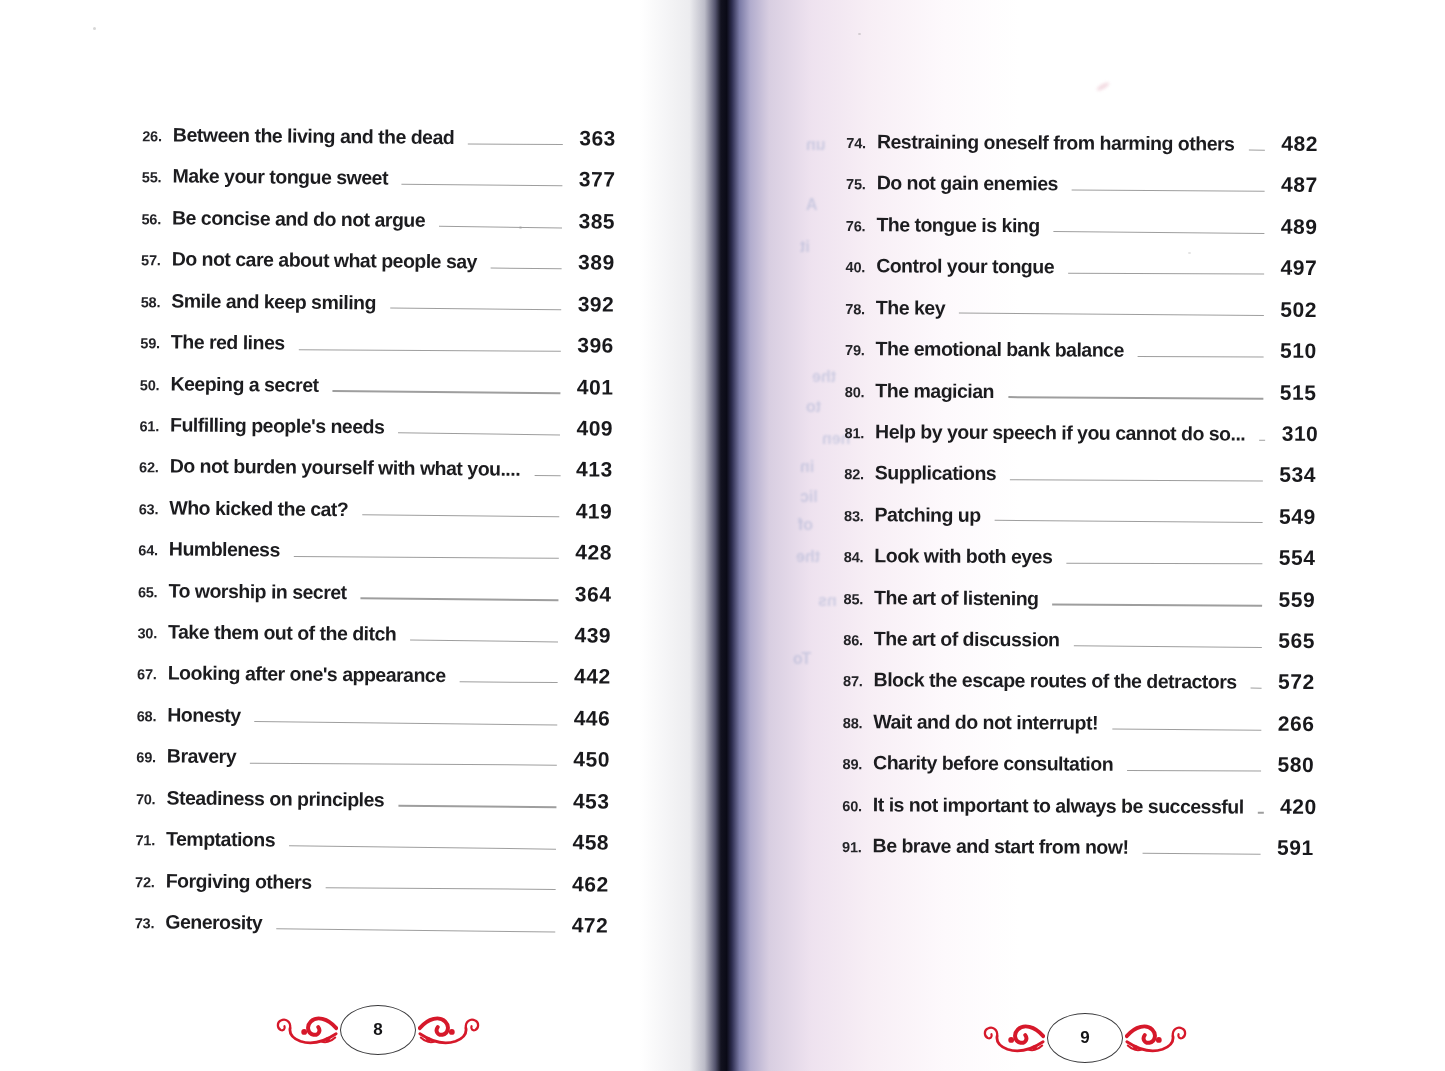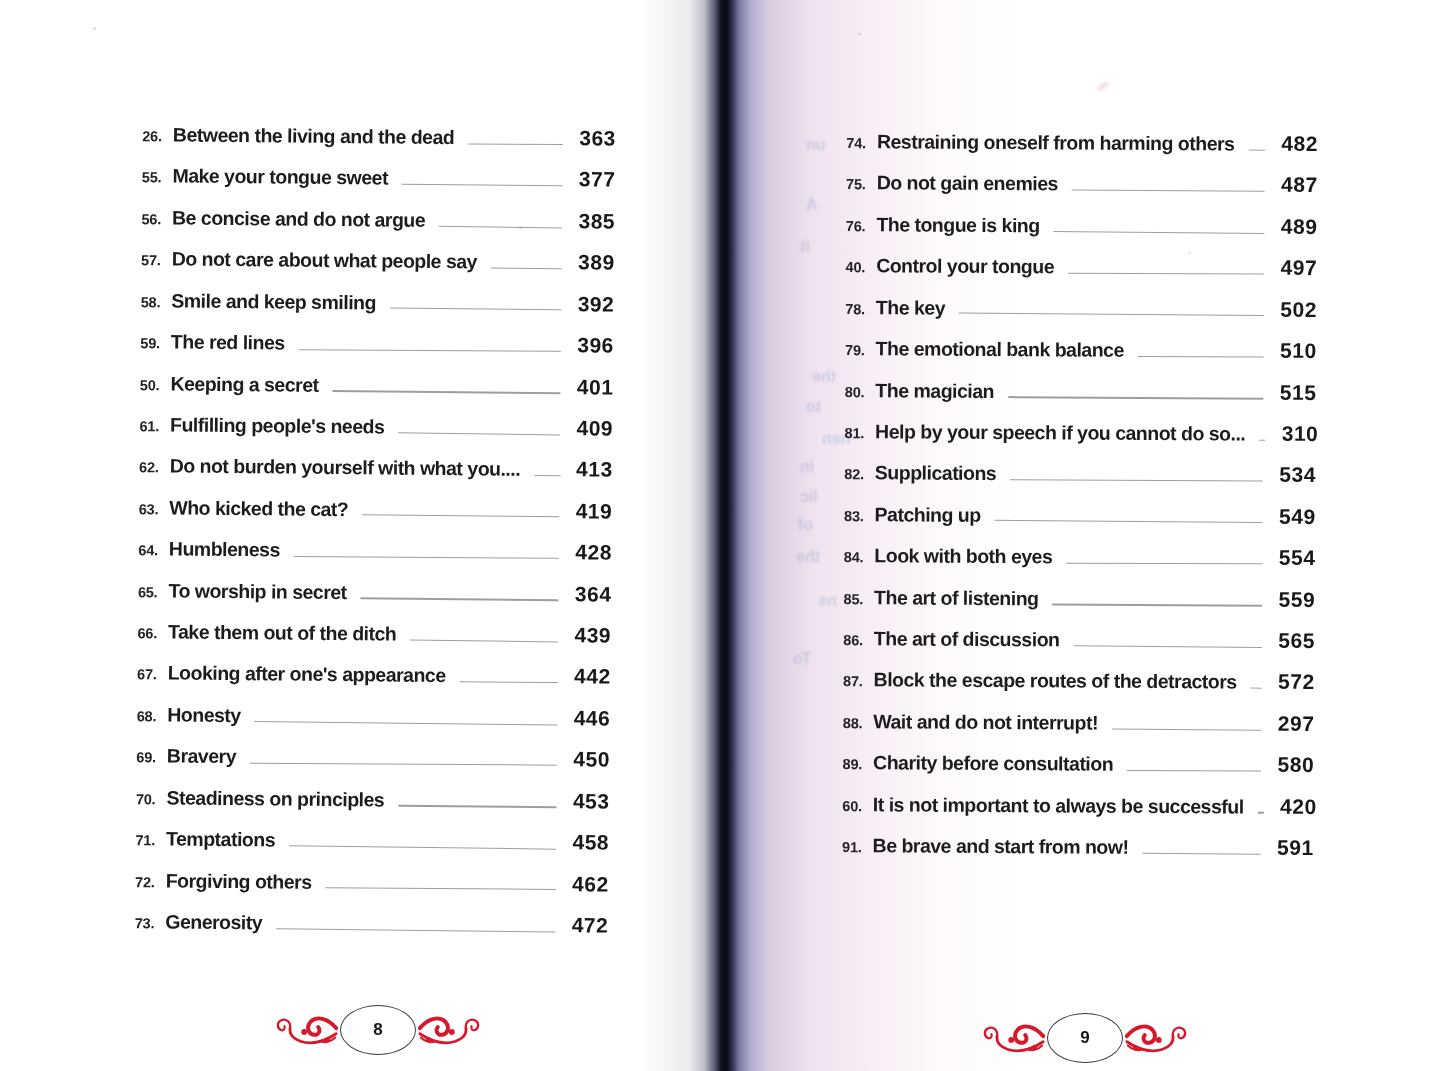--- a/index.html
+++ b/index.html
@@ -189,21 +189,21 @@
         <span class="leader" style="transform: rotate(-0.2deg); background: rgb(158, 158, 158);"></span>
         <span class="pnum">428</span>
       </div>
       <div class="toc-row" style="top: 455.62px;">
         <span class="num">65.</span>
         <span class="title">To worship in secret</span>
         <span class="leader" style="transform: rotate(0deg); background: rgb(158, 158, 158);"></span>
         <span class="pnum">364</span>
       </div>
       <div class="toc-row" style="top: 497.04px;">
-        <span class="num">66.</span>
+        <span class="num">30.</span>
         <span class="title">Take them out of the ditch</span>
         <span class="leader" style="transform: rotate(0.2deg); background: rgb(158, 158, 158);"></span>
         <span class="pnum">439</span>
       </div>
       <div class="toc-row" style="top: 538.46px;">
         <span class="num">67.</span>
         <span class="title">Looking after one's appearance</span>
         <span class="leader" style="transform: rotate(-0.1deg); background: rgb(158, 158, 158);"></span>
         <span class="pnum">442</span>
       </div>
@@ -327,21 +327,21 @@
       <div class="toc-row" style="top: 538.46px;">
         <span class="num">87.</span>
         <span class="title">Block the escape routes of the detractors</span>
         <span class="leader" style="transform: rotate(-0.1deg); background: rgb(158, 158, 158);"></span>
         <span class="pnum">572</span>
       </div>
       <div class="toc-row" style="top: 579.88px;">
         <span class="num">88.</span>
         <span class="title">Wait and do not interrupt!</span>
         <span class="leader" style="transform: rotate(0.1deg); background: rgb(158, 158, 158);"></span>
-        <span class="pnum">297</span>
+        <span class="pnum">266</span>
       </div>
       <div class="toc-row" style="top: 621.3px;">
         <span class="num">89.</span>
         <span class="title">Charity before consultation</span>
         <span class="leader" style="transform: rotate(-0.2deg); background: rgb(158, 158, 158);"></span>
         <span class="pnum">580</span>
       </div>
       <div class="toc-row" style="top: 662.72px;">
         <span class="num">60.</span>
         <span class="title">It is not important to always be successful</span>

